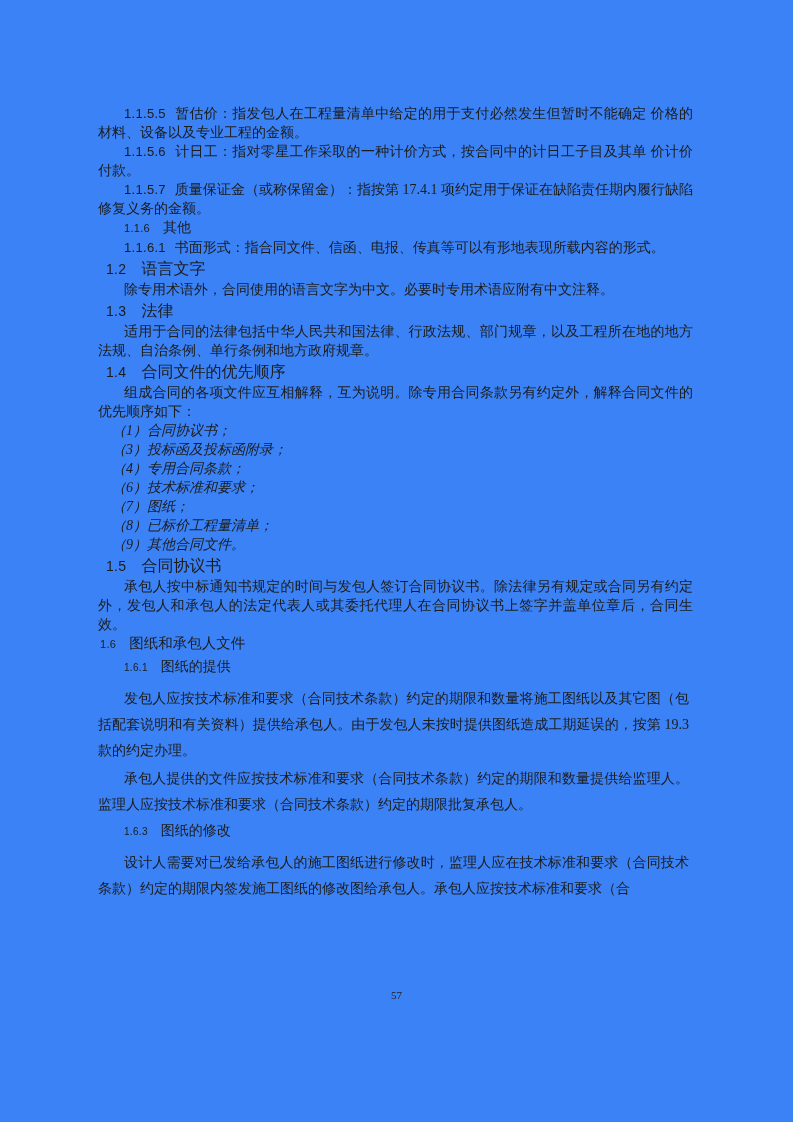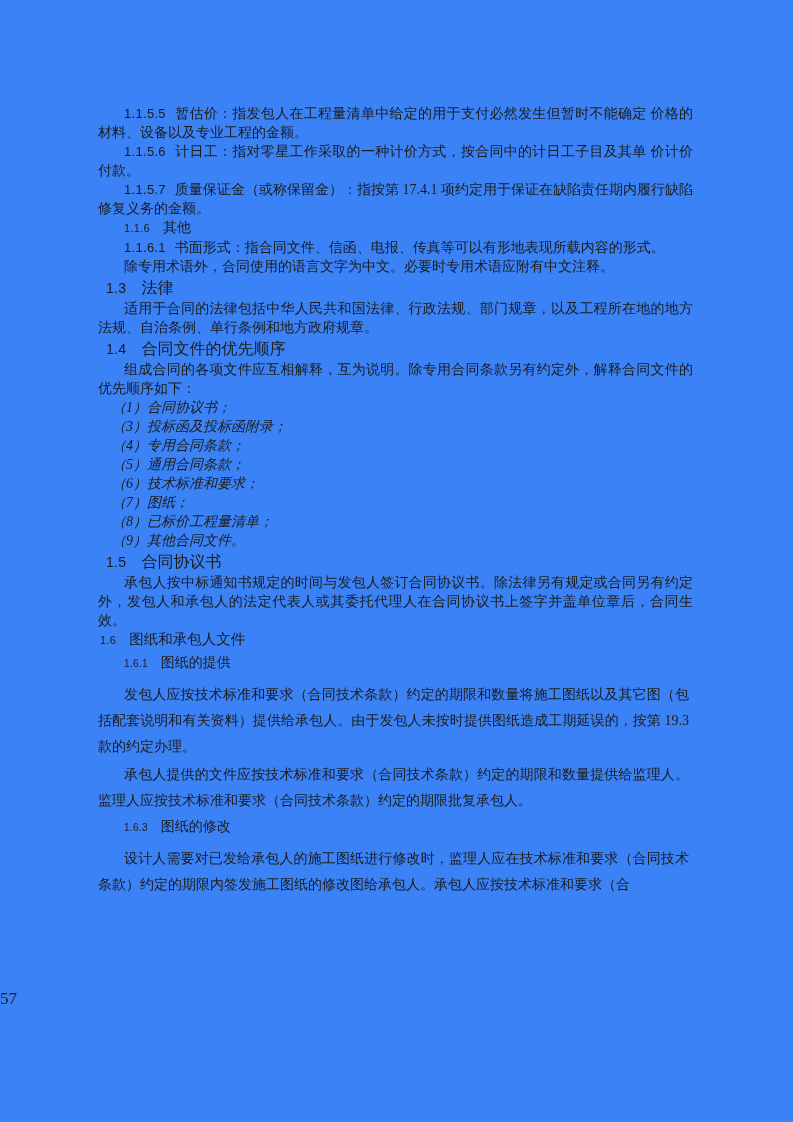--- a/index.html
+++ b/index.html
@@ -92,57 +92,57 @@
     padding-left: 14px;
     text-indent: 0;
     font-style: italic;
   }
   
   .footer {
     position: absolute;
     left: 0;
     top: 989px;
     width: 100%;
-    text-align: left;
-    font-size: 17px;
+    text-align: center;
+    font-size: 11px;
     color: #222222;
   }
 </style>
 </head>
 <body>
 
 <div class="page">
   <div class="content">
 
     <p class="body"><span class="num">1.1.5.5</span><span>暂估价：指发包人在工程量清单中给定的用于支付必然发生但暂时不能确定 价格的材料、设备以及专业工程的金额。</span></p>
 
     <p class="body"><span class="num">1.1.5.6</span><span>计日工：指对零星工作采取的一种计价方式，按合同中的计日工子目及其单 价计价付款。</span></p>
 
     <p class="body"><span class="num">1.1.5.7</span><span>质量保证金（或称保留金）：指按第 17.4.1 项约定用于保证在缺陷责任期内履行缺陷修复义务的金额。</span></p>
 
     <h5 class="sec"><span class="num">1.1.6</span><span>其他</span></h5>
 
     <p class="body"><span class="num">1.1.6.1</span><span>书面形式：指合同文件、信函、电报、传真等可以有形地表现所载内容的形式。</span></p>
 
+    <h2 class="sec"><span class="num">1.2</span><span>语言文字</span></h2>
 
     <p class="body"><span>除专用术语外，合同使用的语言文字为中文。必要时专用术语应附有中文注释。</span></p>
 
     <h2 class="sec"><span class="num">1.3</span><span>法律</span></h2>
 
     <p class="body"><span>适用于合同的法律包括中华人民共和国法律、行政法规、部门规章，以及工程所在地的地方法规、自治条例、单行条例和地方政府规章。</span></p>
 
     <h2 class="sec"><span class="num">1.4</span><span>合同文件的优先顺序</span></h2>
 
     <p class="body"><span>组成合同的各项文件应互相解释，互为说明。除专用合同条款另有约定外，解释合同文件的优先顺序如下：</span></p>
 
     <div class="plist">
       <p>（1）合同协议书；</p>
       <p>（3）投标函及投标函附录；</p>
       <p>（4）专用合同条款；</p>
-      <p>（5）通用合同条款；</p>
       <p>（6）技术标准和要求；</p>
       <p>（7）图纸；</p>
       <p>（8）已标价工程量清单；</p>
       <p>（9）其他合同文件。</p>
     </div>
 
     <h2 class="sec"><span class="num">1.5</span><span>合同协议书</span></h2>
 
     <p class="body"><span>承包人按中标通知书规定的时间与发包人签订合同协议书。除法律另有规定或合同另有约定外，发包人和承包人的法定代表人或其委托代理人在合同协议书上签字并盖单位章后，合同生效。</span></p>
 

